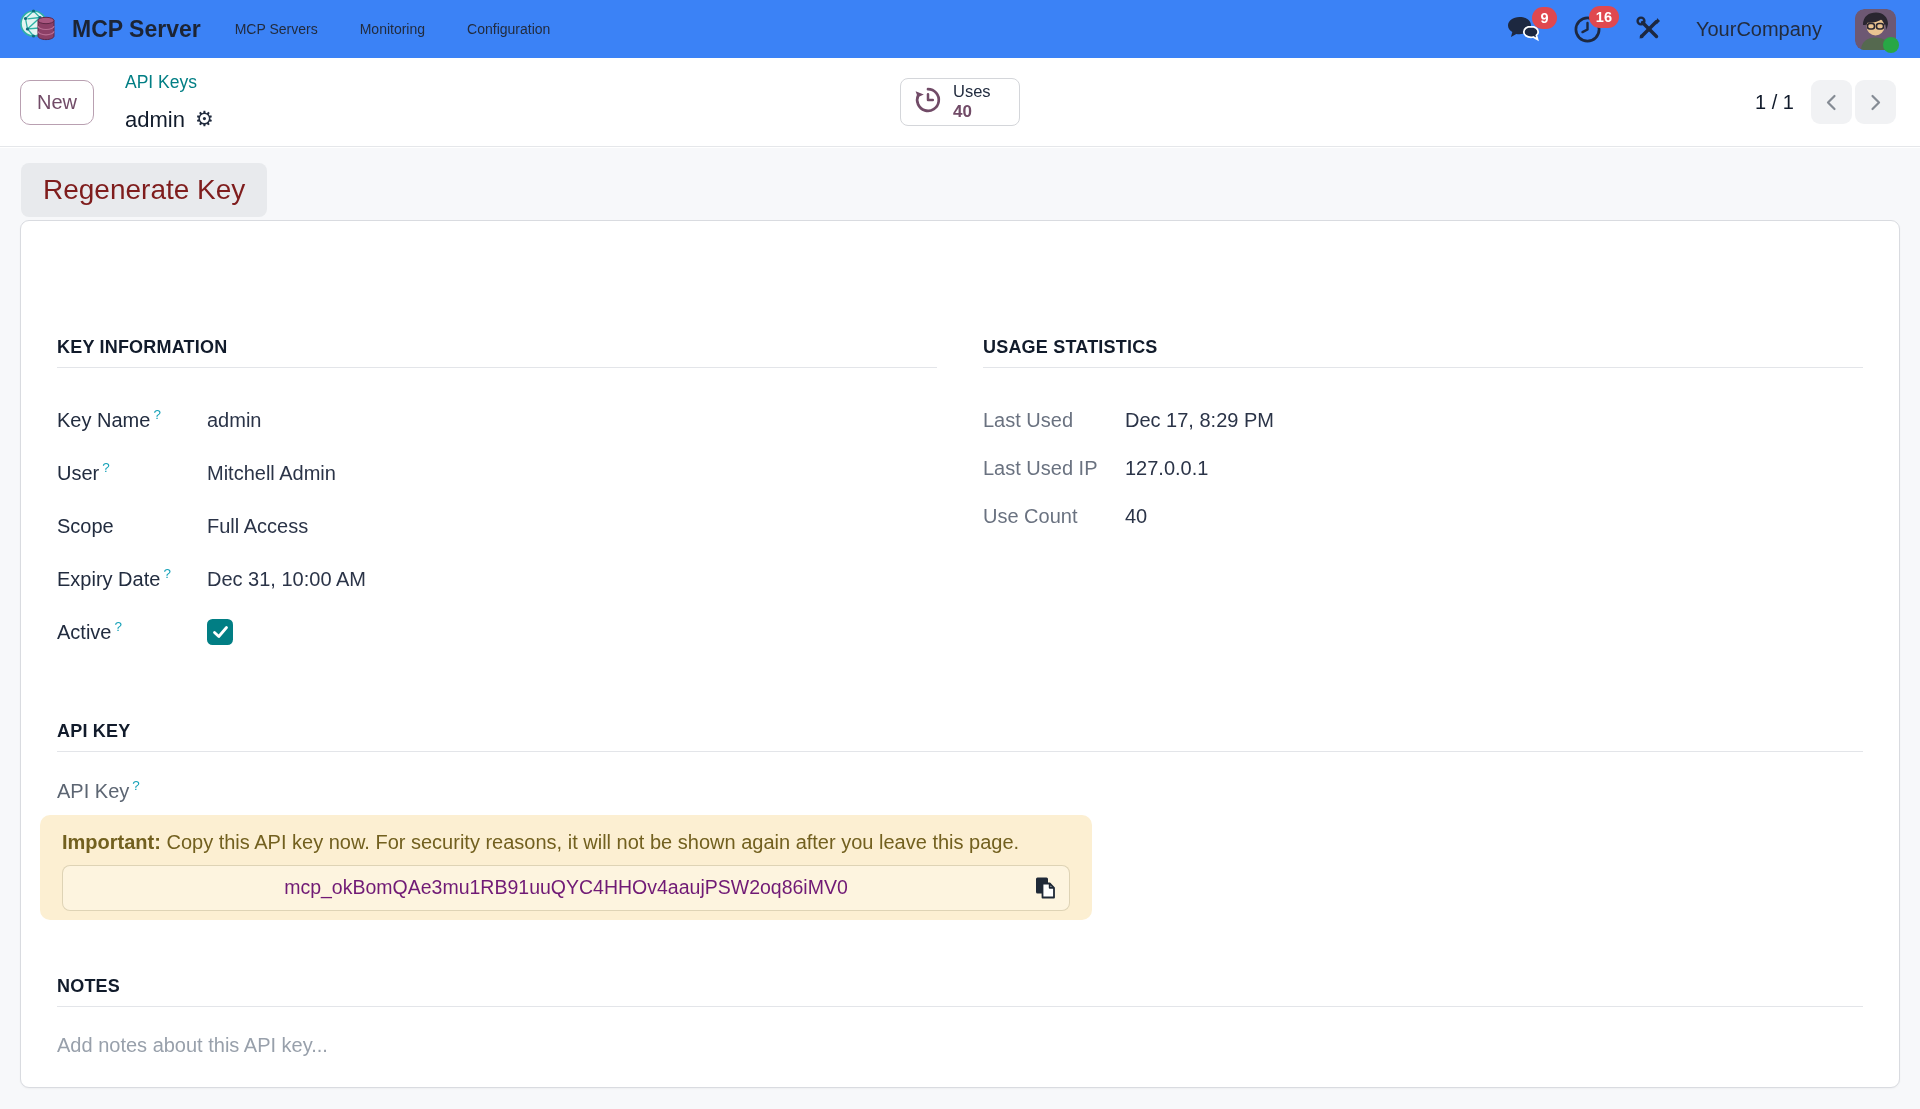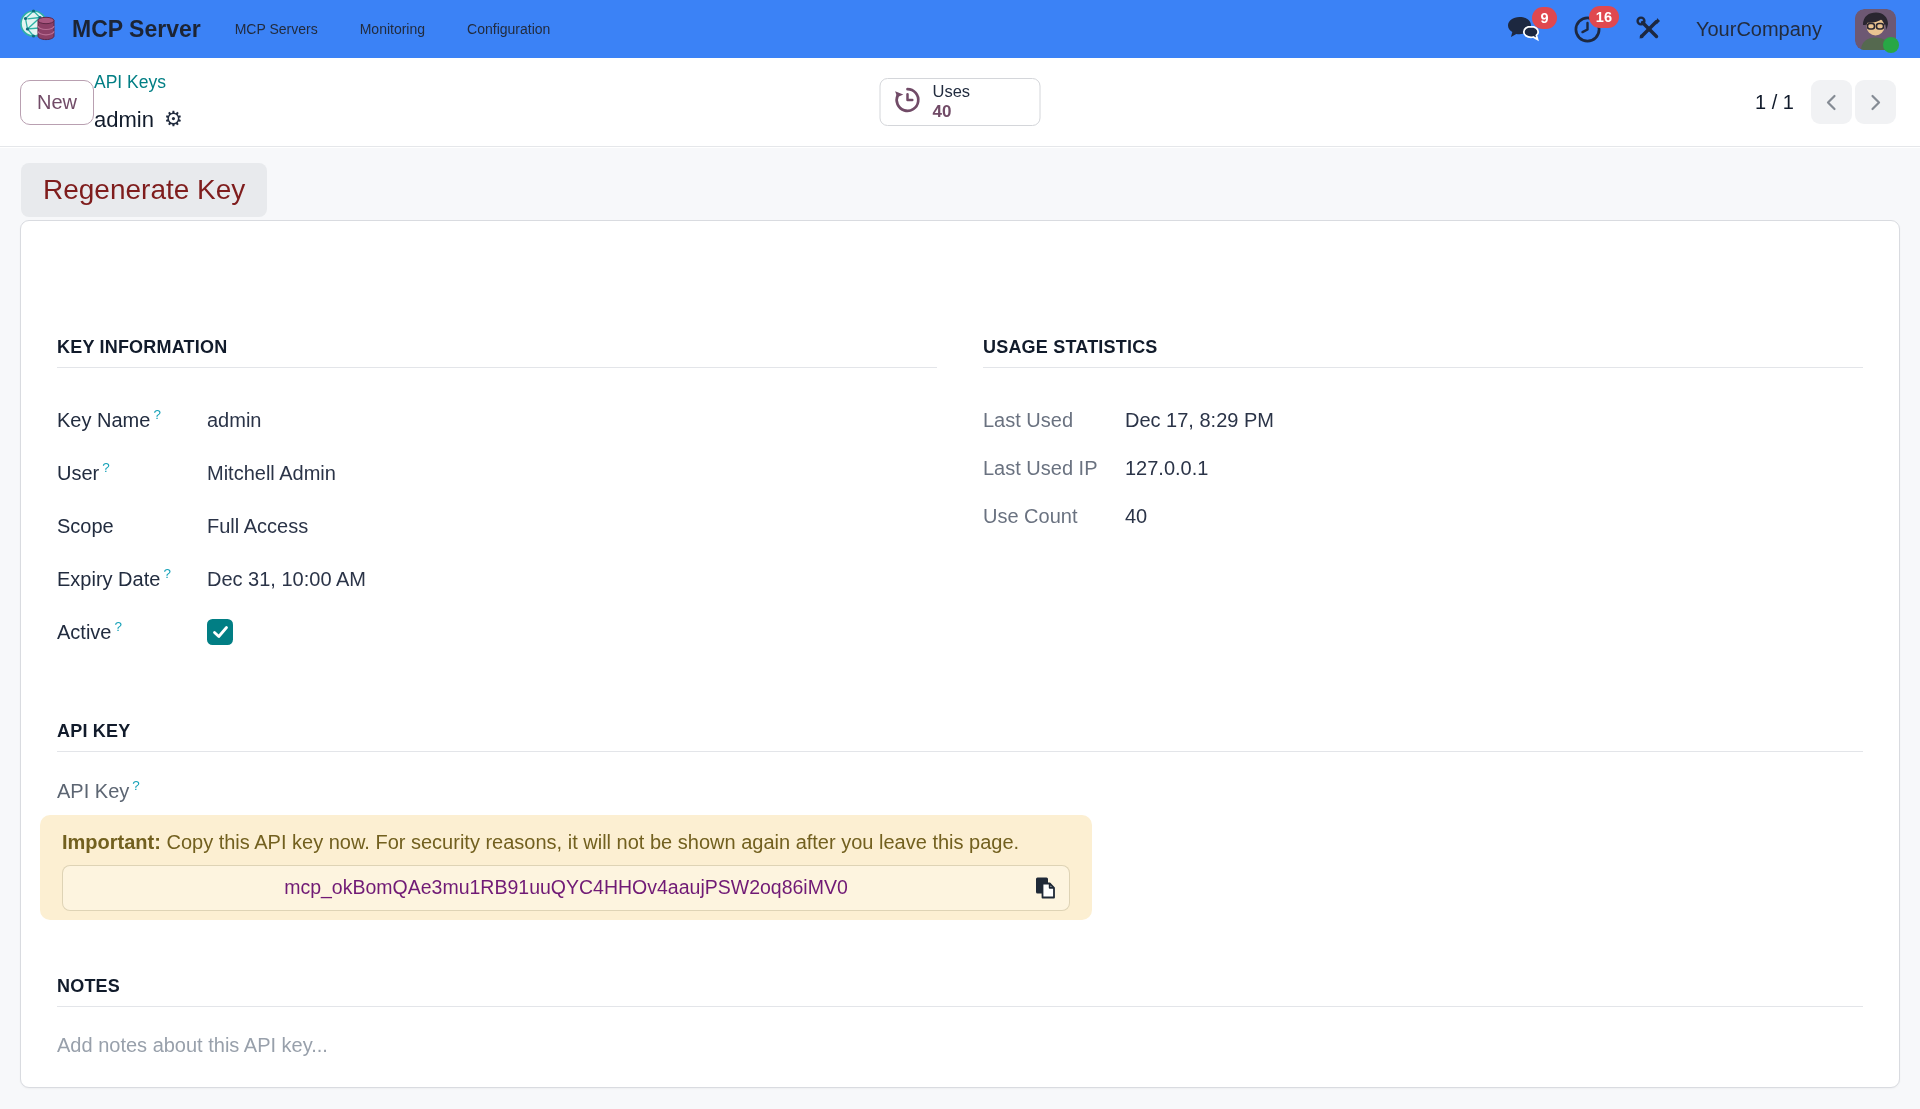--- a/index.html
+++ b/index.html
@@ -25,28 +25,28 @@
     min-width:25px; text-align:center;
   }
   .company { font-size:20px; color:#222c3f; margin-left:0; cursor:pointer; }
   .avatar { width:41px; height:41px; border-radius:9px; position:relative; cursor:pointer; flex:none; }
   .avatar svg { display:block; border-radius:9px; }
   .status-dot { position:absolute; right:-3px; bottom:-3px; width:16px; height:16px; border-radius:50%; background:#28a745; }
 
   
   .control-panel { height:89px; display:flex; align-items:center; padding:0 24px 0 20px; background:#fff; position:relative; border-bottom:1px solid #e5e7ea; }
   .new-btn { font-size:20px; color:#714B67; background:#fff; border:1px solid #b9a0b1; border-radius:10px; padding:10px 16px; font-weight:500; cursor:pointer; font-family:inherit;text-align:center; }
-  .breadcrumb { margin-left:0; display:flex; flex-direction:column; justify-content:center; gap:17px; }
+  .breadcrumb { margin-left:31px; display:flex; flex-direction:column; justify-content:center; gap:17px; }
   .bc-parent { font-size:17.5px; color:#017E84; line-height:1.05; cursor:pointer; }
   .bc-current-row { display:flex; align-items:center; gap:10px; }
   .bc-current { font-size:22px; color:#111b2b; line-height:1.05; }
   .gear { font-size:21px; color:#222c3f; font-family:"DejaVu Sans",sans-serif; line-height:1; cursor:pointer; }
 
   .stat-btn { position:absolute; left:50%; top:50%; transform:translate(-50%,-50%);
-    width:161px; height:48px; background:#fff; border:1px solid #d4d6da; border-radius:8px;
+    width:120px; height:48px; background:#fff; border:1px solid #d4d6da; border-radius:8px;
     display:flex; align-items:center; gap:11px; padding:0 0 0 13px; cursor:pointer; }
   .stat-texts { display:flex; flex-direction:column; align-items:flex-start; line-height:1.18; }
   .stat-label { font-size:16.5px; color:#222c3f; }
   .stat-value { font-size:17px; font-weight:700; color:#714B67; }
 
   .pager { position:absolute; right:24px; top:50%; transform:translateY(-50%); display:flex; align-items:center; gap:17px; }
   .pager-value { font-size:20px; color:#111b2b; cursor:pointer; }
   .pager-buttons { display:flex; gap:3px; }
   .pager-btn { width:41px; height:44px; background:#f1f2f4; border:none; border-radius:9px; display:flex; align-items:center; justify-content:center; cursor:pointer; }
 

